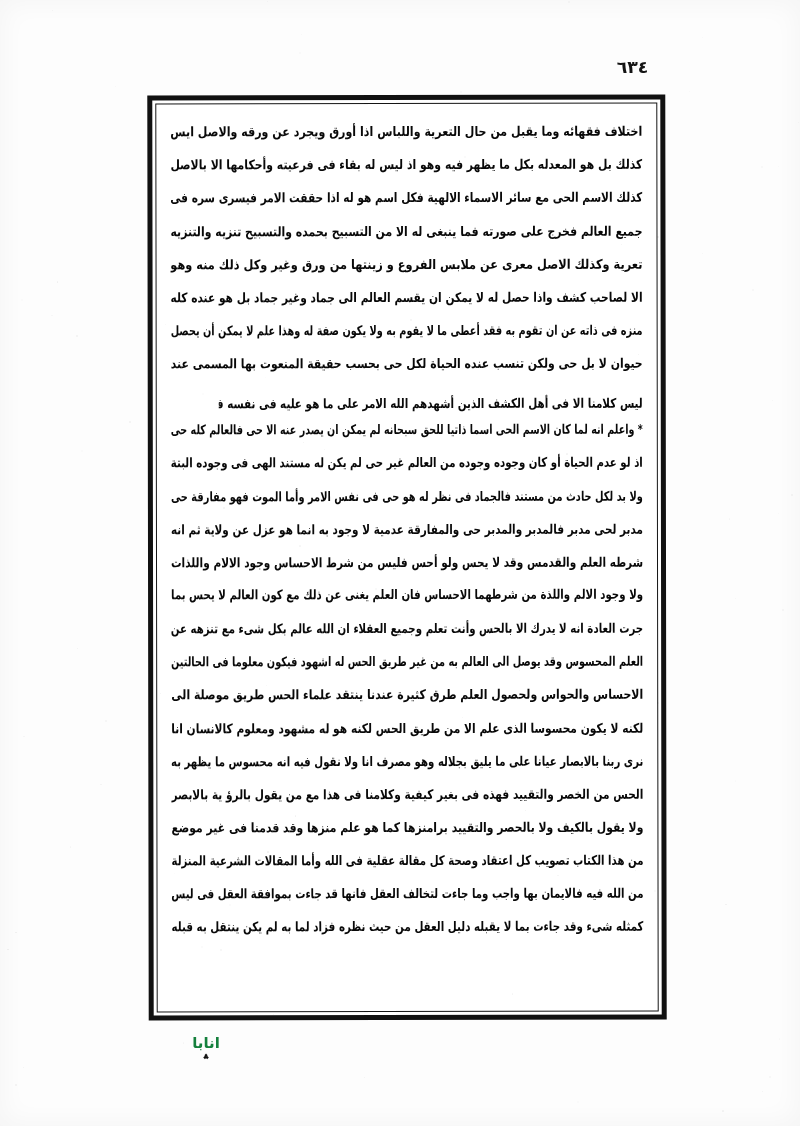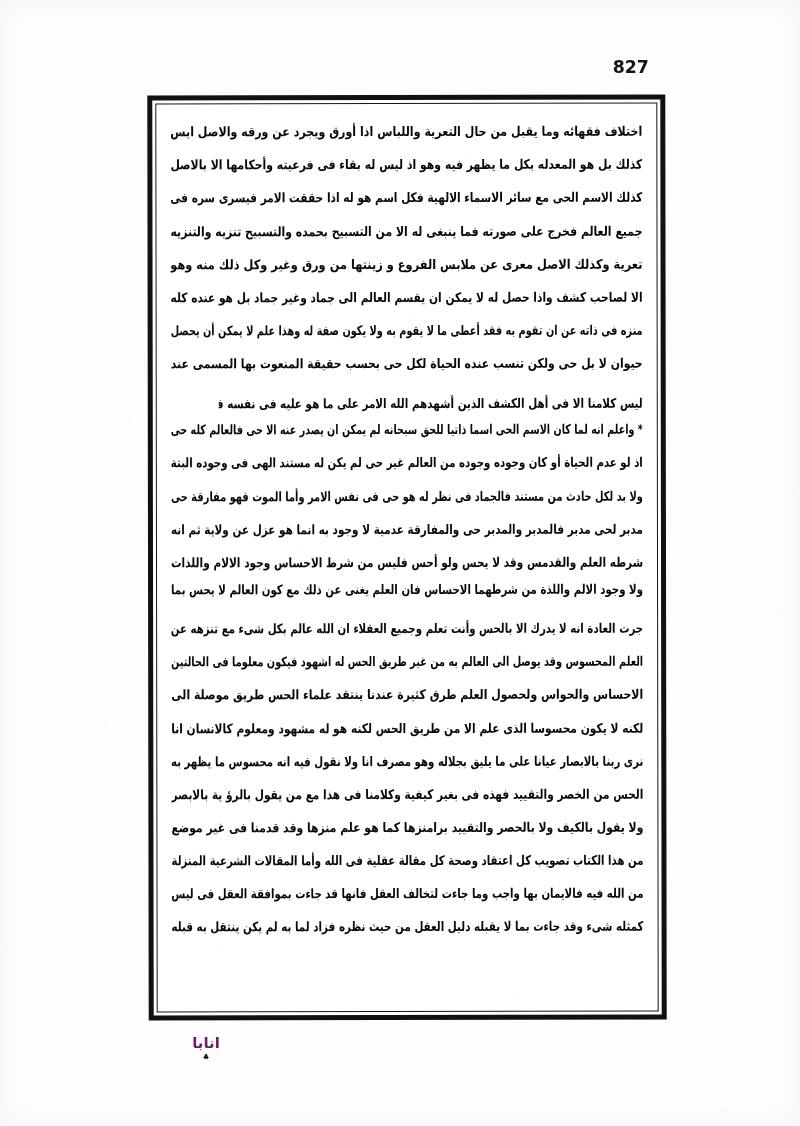--- a/index.html
+++ b/index.html
@@ -111,21 +111,21 @@
     left: 176px;
     top: 1036px;
     width: 60px;
     text-align: center;
     direction: rtl;
   }
   #catchword-word {
     font-family: "DejaVu Sans", sans-serif;
     font-size: 15px;
     font-weight: 700;
-    color: #701a75;
+    color: #15803d;
     line-height: 15px;
     letter-spacing: -1px;
   }
   #catchword-mark {
     font-family: "DejaVu Sans", sans-serif;
     font-size: 12px;
     font-weight: 700;
     color: #121212;
     line-height: 12px;
     margin-top: 3px;
@@ -137,40 +137,40 @@
     background: rgba(0,0,0,0.10);
     border-radius: 50%;
     pointer-events: none;
   }
 </style>
 </head>
 <body>
 
 <div id="page-sheet">
 
-  <div id="folio-number">728</div>
+  <div id="folio-number">٤٣٦</div>
 
   <div id="text-frame-outer">
     <div id="text-frame-inner">
       <div id="text-column">
           <div class="text-line" style="line-height: 33.15px; height: 33.15px;"><span style="transform: scaleX(0.8459); width: 558px;">اختلاف فقهائه وما يقبل من حال التعرية واللباس اذا أورق ويجرد عن ورقه والاصل ايس</span></div>
           <div class="text-line" style="line-height: 33.15px; height: 33.15px;"><span style="transform: scaleX(0.831); width: 568px;">كذلك بل هو المعدله بكل ما يظهر فيه وهو اذ ليس له بقاء فى فرعيته وأحكامها الا بالاصل</span></div>
           <div class="text-line" style="line-height: 33.15px; height: 33.15px;"><span style="transform: scaleX(0.8096); width: 583px;">كذلك الاسم الحى مع سائر الاسماء الالهية فكل اسم هو له اذا حققت الامر فيسرى سره فى</span></div>
           <div class="text-line" style="line-height: 36px; height: 33.15px;"><span style="transform: scaleX(0.8325); width: 567px;">جميع العالم فخرج على صورته فما ينبغى له الا من التسبيح بحمده والتسبيح تنزيه والتنزيه</span></div>
           <div class="text-line" style="line-height: 33.15px; height: 33.15px;"><span style="transform: scaleX(0.8692); width: 543px;">تعرية وكذلك الاصل معرى عن ملابس الفروع و زينتها من ورق وغير وكل ذلك منه وهو</span></div>
           <div class="text-line" style="line-height: 33.15px; height: 33.15px;"><span style="transform: scaleX(0.8138); width: 580px;">الا لصاحب كشف واذا حصل له لا يمكن ان يقسم العالم الى جماد وغير جماد بل هو عنده كله</span></div>
           <div class="text-line" style="line-height: 33.15px; height: 33.15px;"><span style="transform: scaleX(0.7445); width: 634px;">منزه فى ذاته عن ان تقوم به فقد أعطى ما لا يقوم به ولا يكون صفة له وهذا علم لا يمكن أن يحصل</span></div>
           <div class="text-line" style="line-height: 33.15px; height: 33.15px;"><span style="transform: scaleX(0.8295); width: 569px;">حيوان لا بل حى ولكن تنسب عنده الحياة لكل حى بحسب حقيقة المنعوت بها المسمى عند</span></div>
           <div class="text-line" style="line-height: 47px; height: 33.15px; margin-left: 48px;"><span style="transform: scaleX(0.7946); width: 594px;">ليس كلامنا الا فى أهل الكشف الذين أشهدهم الله الامر على ما هو عليه فى نفسه فاعلم ذلك</span></div>
           <div class="text-line" style="line-height: 33.15px; height: 33.15px;"><span style="transform: scaleX(0.7329); width: 644px;">* واعلم انه لما كان الاسم الحى اسما ذاتيا للحق سبحانه لم يمكن ان يصدر عنه الا حى فالعالم كله حى</span></div>
           <div class="text-line" style="line-height: 33.15px; height: 33.15px;"><span style="transform: scaleX(0.7789); width: 606px;">اذ لو عدم الحياة أو كان وجوده وجوده من العالم غير حى لم يكن له مستند الهى فى وجوده البتة</span></div>
           <div class="text-line" style="line-height: 33.15px; height: 33.15px;"><span style="transform: scaleX(0.7504); width: 629px;">ولا بد لكل حادث من مستند فالجماد فى نظر له هو حى فى نفس الامر وأما الموت فهو مفارقة حى</span></div>
           <div class="text-line" style="line-height: 33.15px; height: 33.15px;"><span style="transform: scaleX(0.7986); width: 591px;">مدبر لحى مدبر فالمدبر والمدبر حى والمفارقة عدمية لا وجود به انما هو عزل عن ولاية ثم انه</span></div>
           <div class="text-line" style="line-height: 33.15px; height: 33.15px;"><span style="transform: scaleX(0.8055); width: 586px;">شرطه العلم والقدمس وقد لا يحس ولو أحس فليس من شرط الاحساس وجود الالام واللذات</span></div>
-          <div class="text-line" style="line-height: 22px; height: 33.15px;"><span style="transform: scaleX(0.7789); width: 606px;">ولا وجود الالم واللذة من شرطهما الاحساس فان العلم يغنى عن ذلك مع كون العالم لا يحس بما</span></div>
+          <div class="text-line" style="line-height: 32px; height: 33.15px;"><span style="transform: scaleX(0.7789); width: 606px;">ولا وجود الالم واللذة من شرطهما الاحساس فان العلم يغنى عن ذلك مع كون العالم لا يحس بما</span></div>
           <div class="text-line" style="line-height: 33.15px; height: 33.15px;"><span style="transform: scaleX(0.7802); width: 605px;">جرت العادة انه لا يدرك الا بالحس وأنت تعلم وجميع العقلاء ان الله عالم بكل شىء مع تنزهه عن</span></div>
           <div class="text-line" style="line-height: 33.15px; height: 33.15px;"><span style="transform: scaleX(0.7457); width: 633px;">العلم المحسوس وقد يوصل الى العالم به من غير طريق الحس له اشهود فيكون معلوما فى الحالتين</span></div>
           <div class="text-line" style="line-height: 33.15px; height: 33.15px;"><span style="transform: scaleX(0.8354); width: 565px;">الاحساس والحواس ولحصول العلم طرق كثيرة عندنا ينتقد علماء الحس طريق موصلة الى</span></div>
           <div class="text-line" style="line-height: 33.15px; height: 33.15px;"><span style="transform: scaleX(0.8166); width: 578px;">لكنه لا يكون محسوسا الذى علم الا من طريق الحس لكنه هو له مشهود ومعلوم كالانسان انا</span></div>
           <div class="text-line" style="line-height: 33.15px; height: 33.15px;"><span style="transform: scaleX(0.7789); width: 606px;">نرى ربنا بالابصار عيانا على ما يليق بجلاله وهو مصرف انا ولا نقول فيه انه محسوس ما يظهر به</span></div>
           <div class="text-line" style="line-height: 33.15px; height: 33.15px;"><span style="transform: scaleX(0.8082); width: 584px;">الحس من الخصر والتقييد فهذه فى بغير كيفية وكلامنا فى هذا مع من يقول بالرؤ ية بالابصر</span></div>
           <div class="text-line" style="line-height: 33.15px; height: 33.15px;"><span style="transform: scaleX(0.8281); width: 570px;">ولا يقول بالكيف ولا بالحصر والتقييد برامنزها كما هو علم منزها وقد قدمنا فى غير موضع</span></div>
           <div class="text-line" style="line-height: 33.15px; height: 33.15px;"><span style="transform: scaleX(0.7776); width: 607px;">من هذا الكتاب تصويب كل اعتقاد وصحة كل مقالة عقلية فى الله وأما المقالات الشرعية المنزلة</span></div>
           <div class="text-line" style="line-height: 33.15px; height: 33.15px;"><span style="transform: scaleX(0.7789); width: 606px;">من الله فيه فالايمان بها واجب وما جاءت لتخالف العقل فانها قد جاءت بموافقة العقل فى ليس</span></div>
           <div class="text-line" style="line-height: 33.15px; height: 33.15px;"><span style="transform: scaleX(0.788); width: 599px;">كمثله شىء وقد جاءت بما لا يقبله دليل العقل من حيث نظره فزاد لما به لم يكن ينتقل به قبله</span></div>

